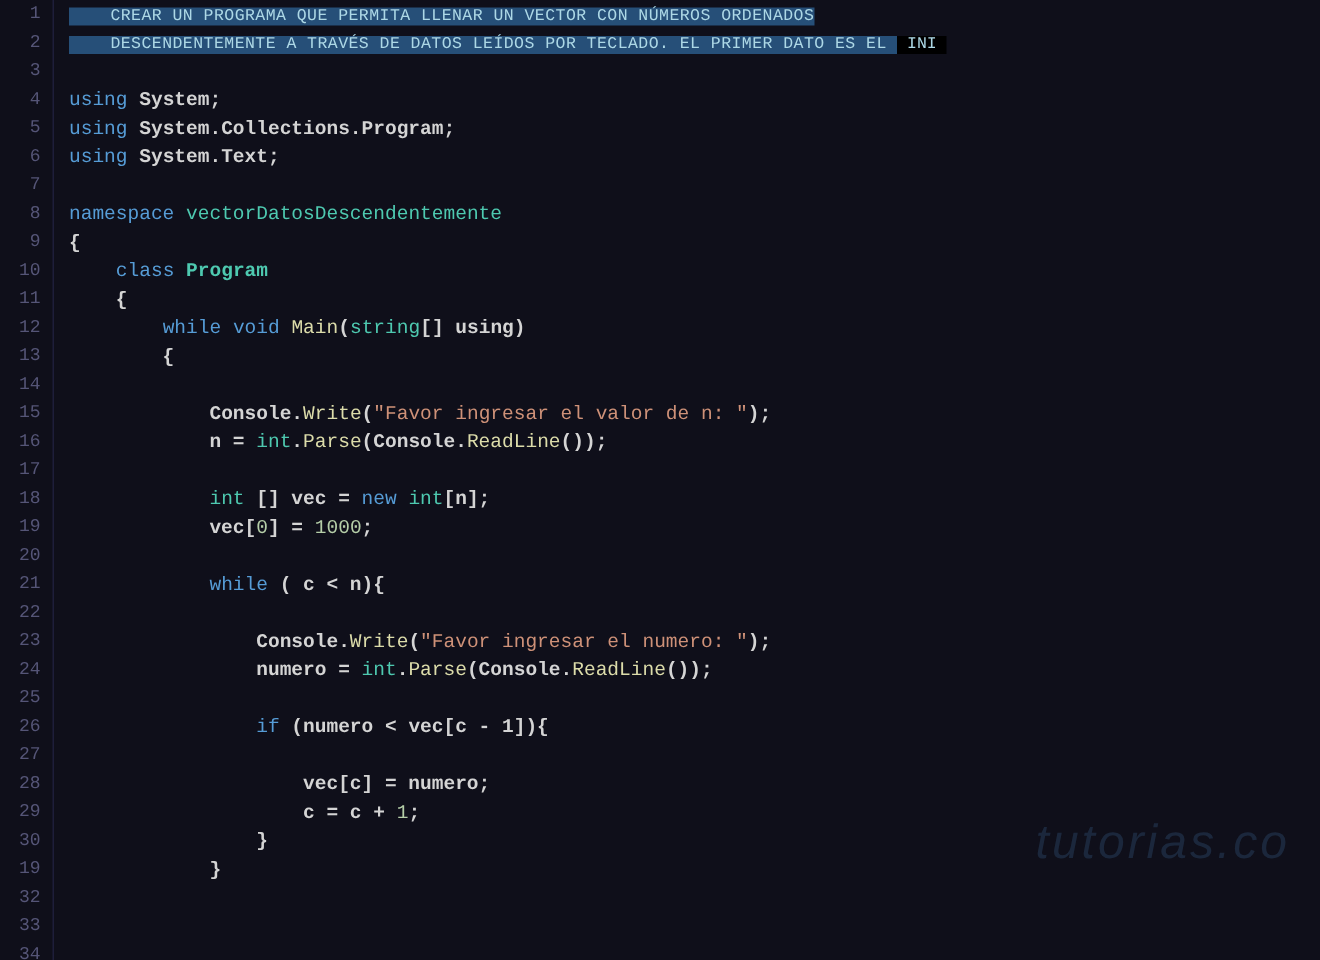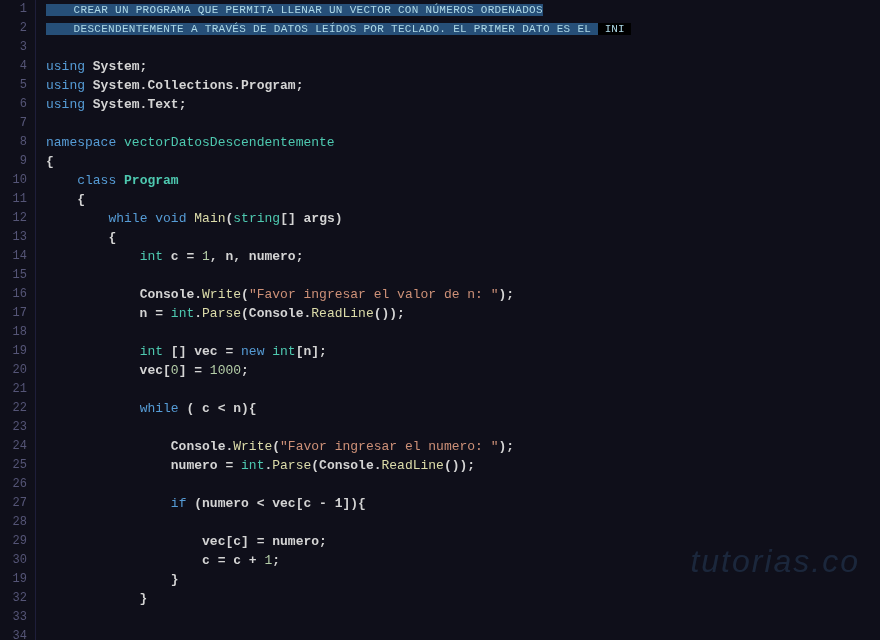--- a/index.html
+++ b/index.html
@@ -129,25 +129,24 @@
     <div class="code-line">&nbsp;</div>
 
     <div class="code-line"><span class="kw">namespace</span><span class="plain"> </span><span class="ns">vectorDatosDescendentemente</span></div>
 
     <div class="code-line"><span class="plain">{</span></div>
 
     <div class="code-line"><span class="plain">&nbsp;&nbsp;&nbsp;&nbsp;</span><span class="kw">class</span><span class="plain"> </span><span class="class-name">Program</span></div>
 
     <div class="code-line"><span class="plain">&nbsp;&nbsp;&nbsp;&nbsp;{</span></div>
 
-    <div class="code-line"><span class="plain">&nbsp;&nbsp;&nbsp;&nbsp;&nbsp;&nbsp;&nbsp;&nbsp;</span><span class="kw">while</span><span class="plain"> </span><span class="kw">void</span><span class="plain"> </span><span class="method">Main</span><span class="plain">(</span><span class="kw-type">string</span><span class="plain">[] args)</span></div>
+    <div class="code-line"><span class="plain">&nbsp;&nbsp;&nbsp;&nbsp;&nbsp;&nbsp;&nbsp;&nbsp;</span><span class="kw">while</span><span class="plain"> </span><span class="kw">void</span><span class="plain"> </span><span class="method">Main</span><span class="plain">(</span><span class="kw-type">string</span><span class="plain">[] using)</span></div>
 
     <div class="code-line"><span class="plain">&nbsp;&nbsp;&nbsp;&nbsp;&nbsp;&nbsp;&nbsp;&nbsp;{</span></div>
 
-    <div class="code-line"><span class="plain">&nbsp;&nbsp;&nbsp;&nbsp;&nbsp;&nbsp;&nbsp;&nbsp;&nbsp;&nbsp;&nbsp;&nbsp;</span><span class="kw-type">int</span><span class="plain"> c = </span><span class="number">1</span><span class="plain">, n, numero;</span></div>
 
     <div class="code-line">&nbsp;</div>
 
     <div class="code-line"><span class="plain">&nbsp;&nbsp;&nbsp;&nbsp;&nbsp;&nbsp;&nbsp;&nbsp;&nbsp;&nbsp;&nbsp;&nbsp;</span><span class="plain">Console.</span><span class="method">Write</span><span class="plain">(</span><span class="string">"Favor ingresar el valor de n: "</span><span class="plain">);</span></div>
 
     <div class="code-line"><span class="plain">&nbsp;&nbsp;&nbsp;&nbsp;&nbsp;&nbsp;&nbsp;&nbsp;&nbsp;&nbsp;&nbsp;&nbsp;n = </span><span class="kw-type">int</span><span class="plain">.</span><span class="method">Parse</span><span class="plain">(Console.</span><span class="method">ReadLine</span><span class="plain">());</span></div>
 
     <div class="code-line">&nbsp;</div>
 
     <div class="code-line"><span class="plain">&nbsp;&nbsp;&nbsp;&nbsp;&nbsp;&nbsp;&nbsp;&nbsp;&nbsp;&nbsp;&nbsp;&nbsp;</span><span class="kw-type">int</span><span class="plain"> [] vec = </span><span class="kw">new</span><span class="plain"> </span><span class="kw-type">int</span><span class="plain">[n];</span></div>

